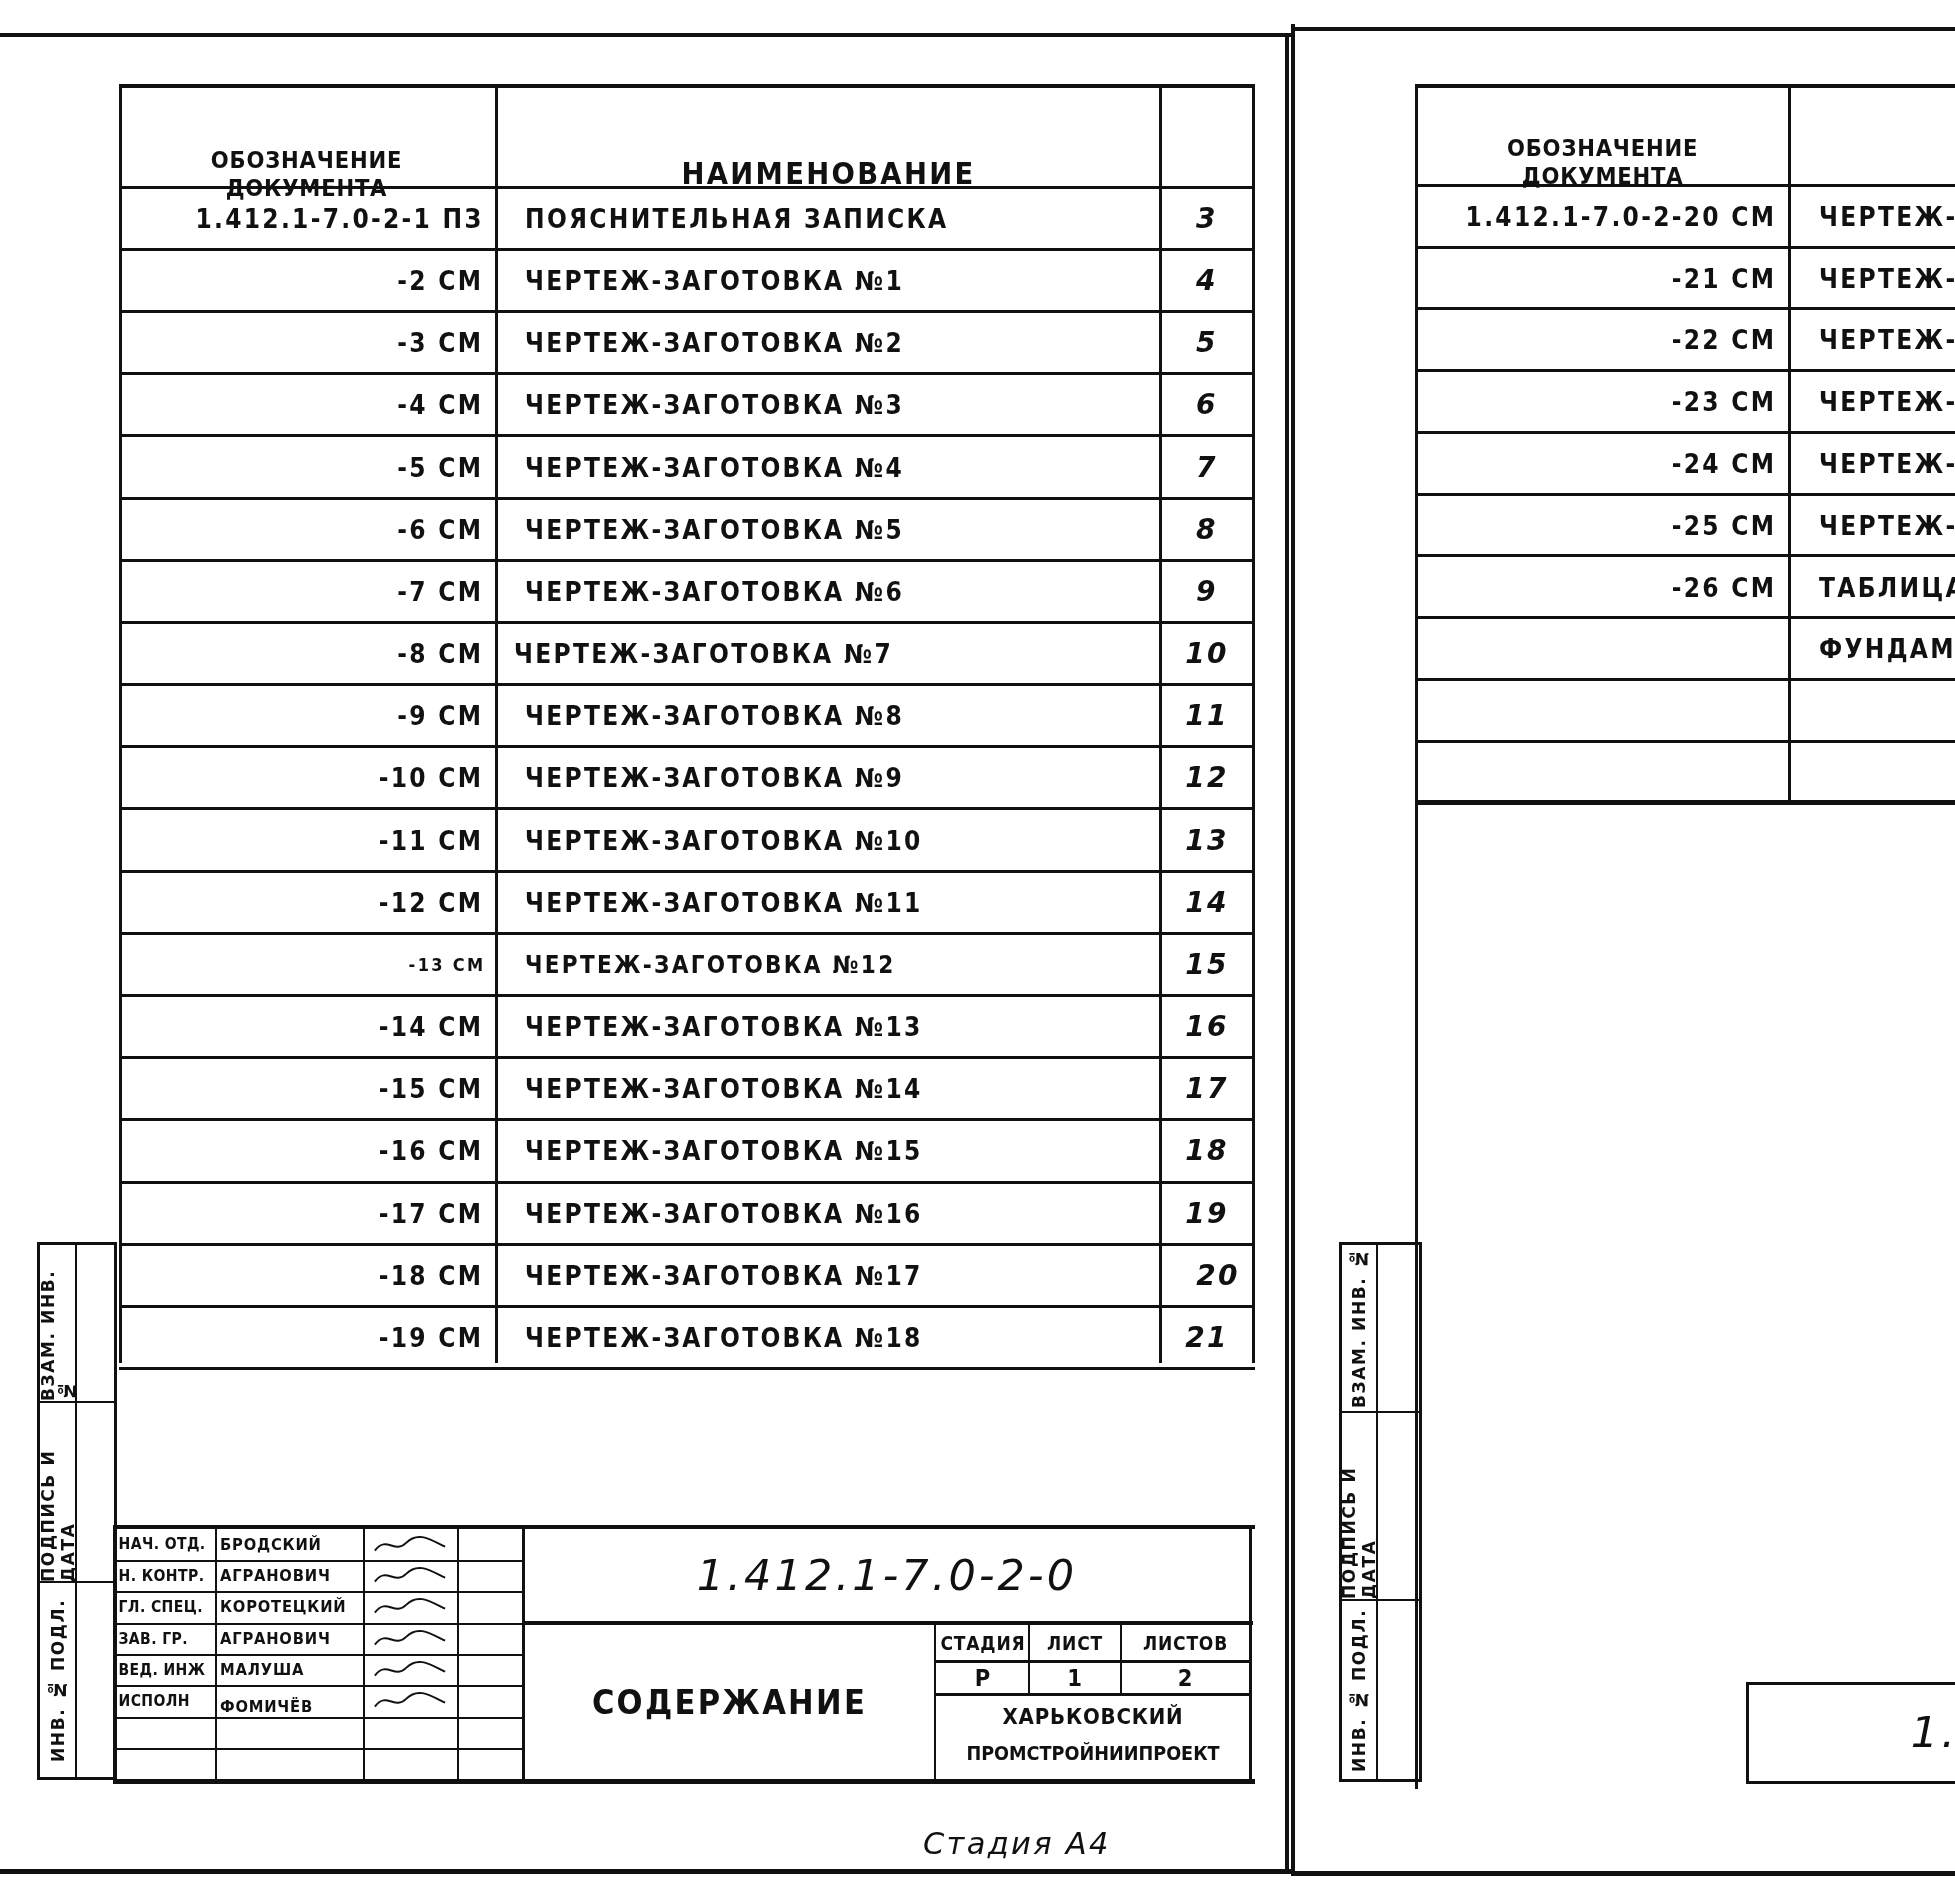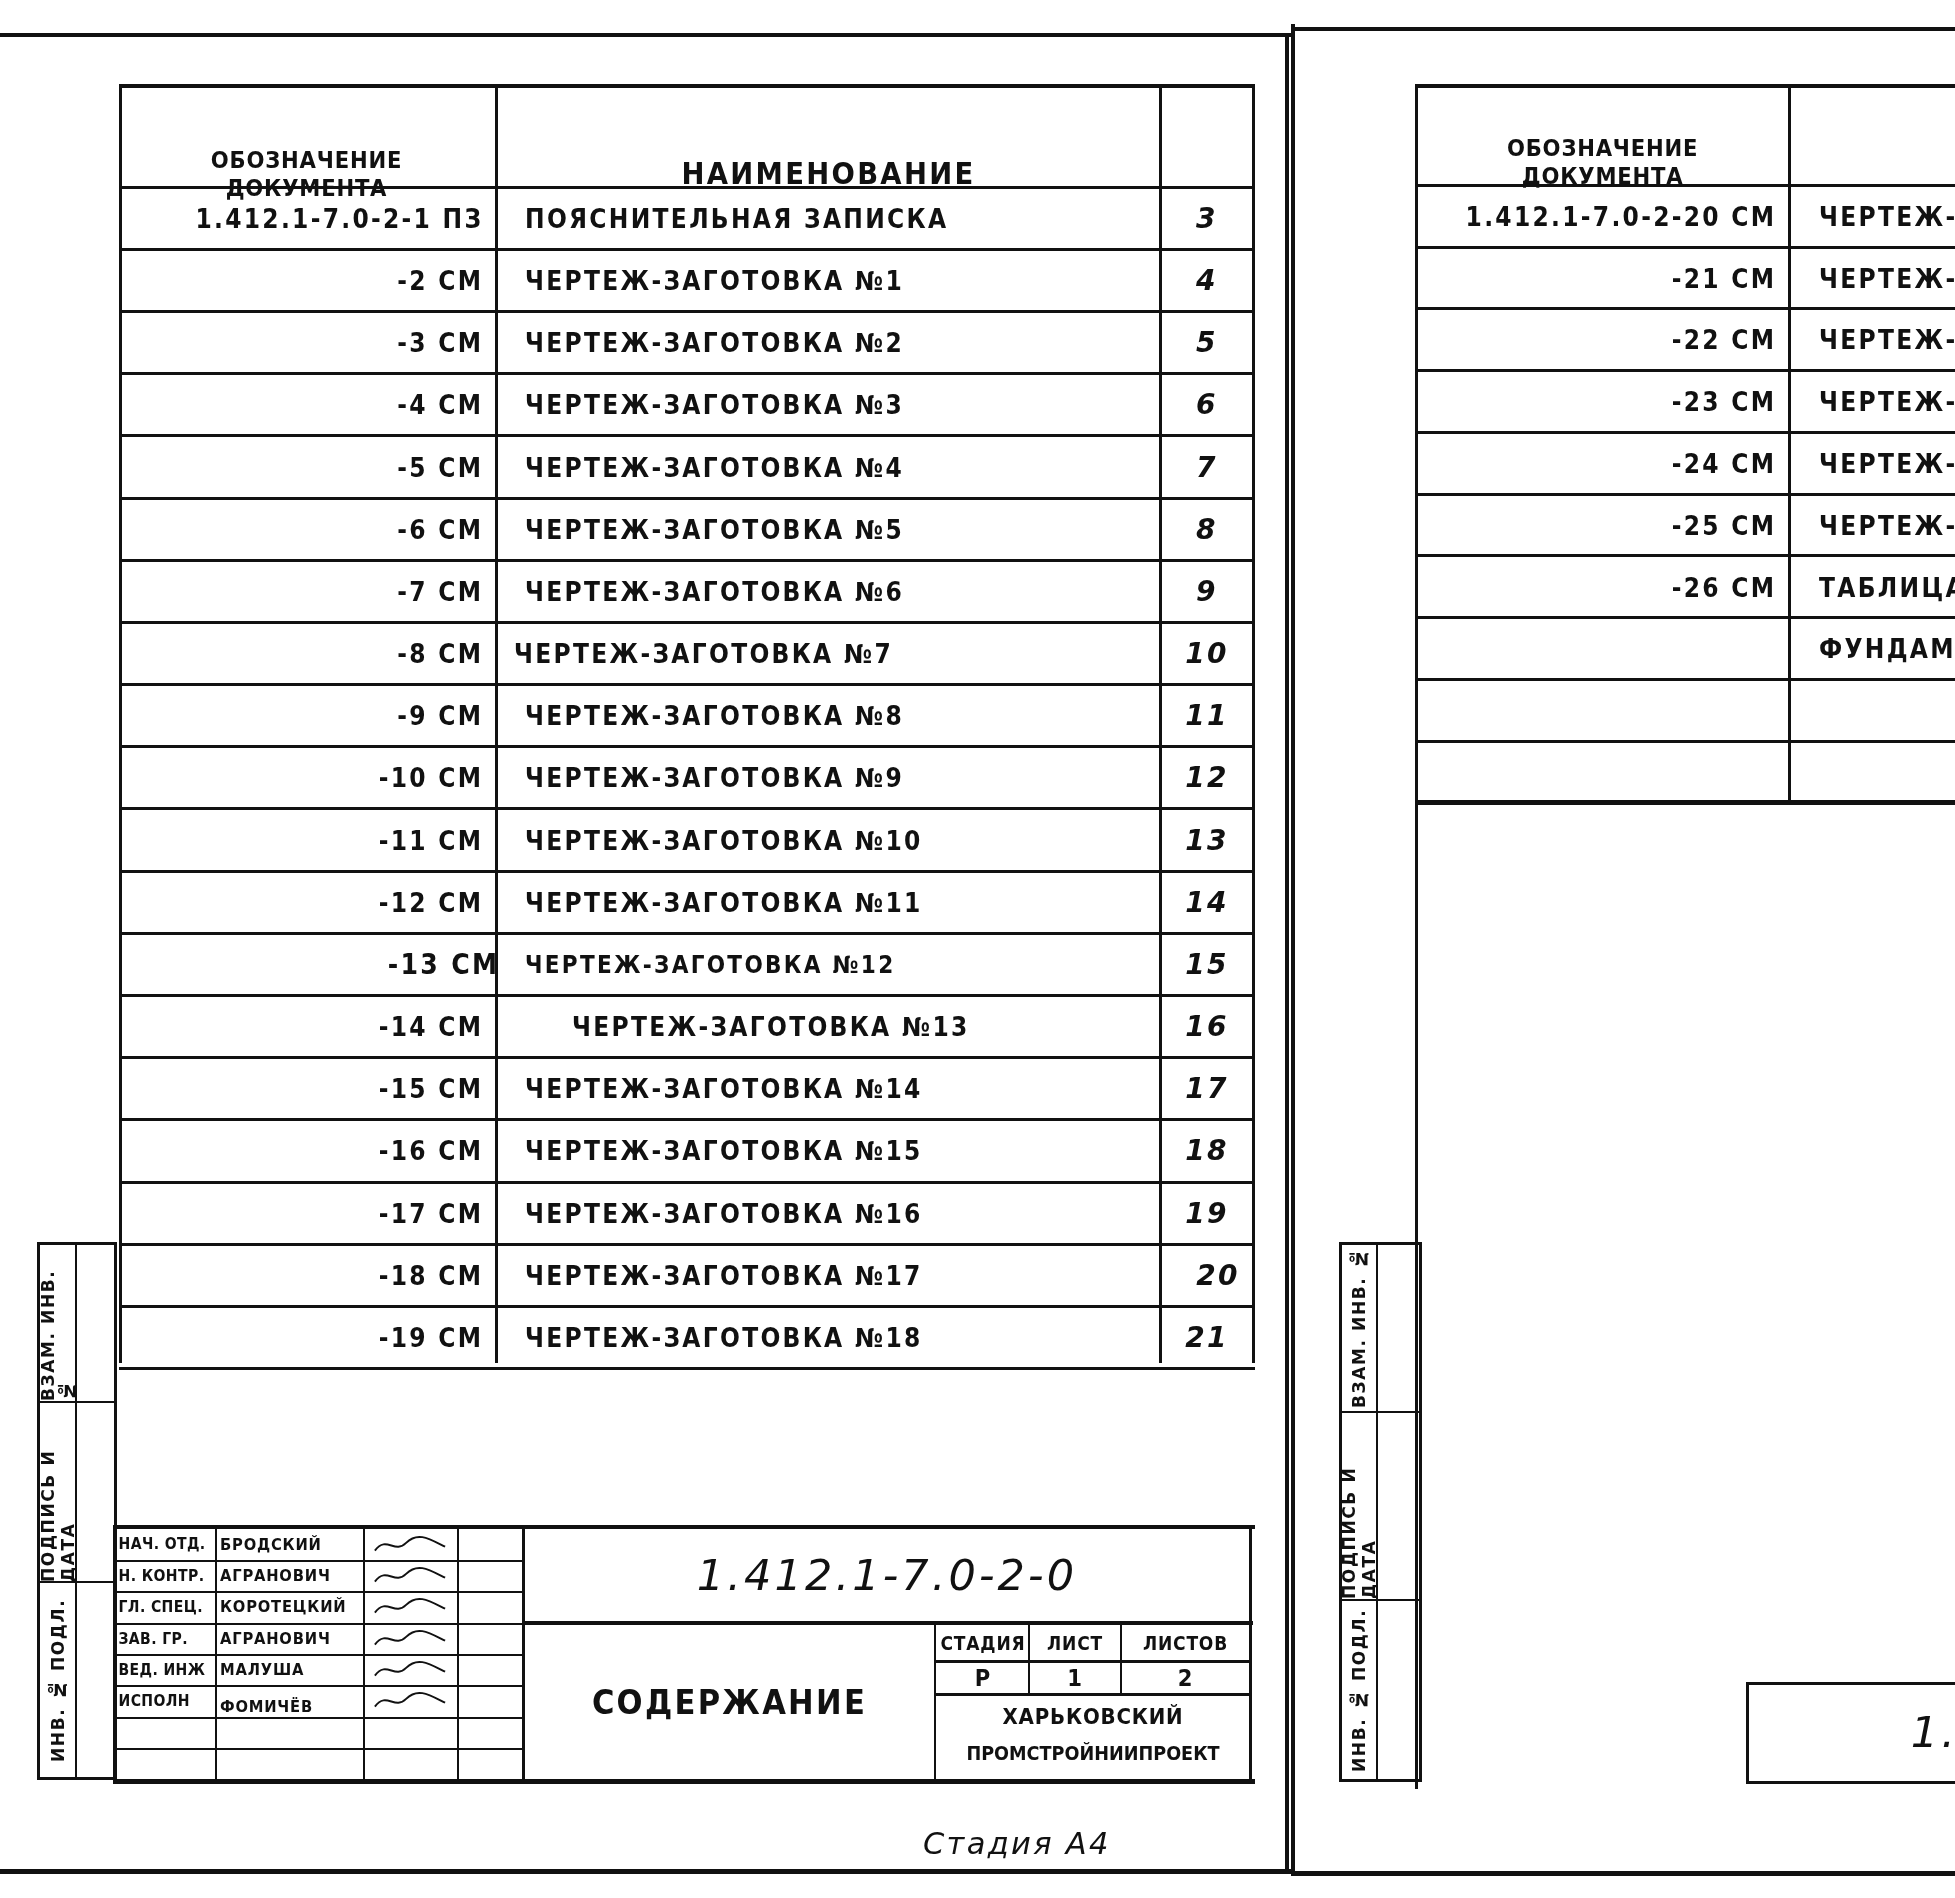--- a/index.html
+++ b/index.html
@@ -83,26 +83,26 @@
       <div class="cell c hand" style="left: 1043px; top: 664px; width: 90px; height: 59px; font-size: 28px;">12</div>
       <div class="hl" style="left: 0px; top: 723px; width: 1136px; height: 3.1px;"></div>
       <div class="cell r" style="left: 3.1px; top: 727px; width: 373px; height: 59px; font-size: 26px;">-11 СМ</div>
       <div class="cell l" style="left: 379px; top: 727px; width: 661px; height: 59px; font-size: 26px; border-radius: 21px;">Чертеж-заготовка №10</div>
       <div class="cell c hand" style="left: 1043px; top: 727px; width: 90px; height: 59px; font-size: 28px;">13</div>
       <div class="hl" style="left: 0px; top: 786px; width: 1136px; height: 3.1px;"></div>
       <div class="cell r" style="left: 3.1px; top: 789px; width: 373px; height: 59px; font-size: 26px;">-12 СМ</div>
       <div class="cell l" style="left: 379px; top: 789px; width: 661px; height: 59px; font-size: 26px;">Чертеж-заготовка №11</div>
       <div class="cell c hand" style="left: 1043px; top: 789px; width: 90px; height: 59px; font-size: 28px;">14</div>
       <div class="hl" style="left: 0px; top: 848px; width: 1136px; height: 3.1px;"></div>
-      <div class="cell r" style="left: 19px; top: 851px; width: 373px; height: 59px; font-size: 28px;">-13 СМ</div>
+      <div class="cell r" style="left: 5px; top: 851px; width: 373px; height: 59px; font-size: 18px;">-13 СМ</div>
       <div class="cell l" style="left: 379px; top: 851px; width: 661px; height: 59px; font-size: 24px;">Чертеж-заготовка №12</div>
       <div class="cell c hand" style="left: 1043px; top: 851px; width: 90px; height: 59px; font-size: 28px;">15</div>
       <div class="hl" style="left: 0px; top: 910px; width: 1136px; height: 3.1px;"></div>
       <div class="cell r" style="left: 3.1px; top: 913px; width: 373px; height: 59px; font-size: 26px;">-14 СМ</div>
-      <div class="cell l" style="left: 379px; top: 913px; width: 661px; height: 59px; font-size: 26px; margin-left: 47px;">Чертеж-заготовка №13</div>
+      <div class="cell l" style="left: 379px; top: 913px; width: 661px; height: 59px; font-size: 26px;">Чертеж-заготовка №13</div>
       <div class="cell c hand" style="left: 1043px; top: 913px; width: 90px; height: 59px; font-size: 28px;">16</div>
       <div class="hl" style="left: 0px; top: 972px; width: 1136px; height: 3.1px;"></div>
       <div class="cell r" style="left: 3.1px; top: 975px; width: 373px; height: 59px; font-size: 26px;">-15 СМ</div>
       <div class="cell l" style="left: 379px; top: 975px; width: 661px; height: 59px; font-size: 26px;">Чертеж-заготовка №14</div>
       <div class="cell c hand" style="left: 1043px; top: 975px; width: 90px; height: 59px; font-size: 28px;">17</div>
       <div class="hl" style="left: 0px; top: 1034px; width: 1136px; height: 3.1px;"></div>
       <div class="cell r" style="left: 3.1px; top: 1037px; width: 373px; height: 59px; font-size: 26px;">-16 СМ</div>
       <div class="cell l" style="left: 379px; top: 1037px; width: 661px; height: 59px; font-size: 26px;">Чертеж-заготовка №15</div>
       <div class="cell c hand" style="left: 1043px; top: 1037px; width: 90px; height: 59px; font-size: 28px;">18</div>
       <div class="hl" style="left: 0px; top: 1097px; width: 1136px; height: 3.1px;"></div>

